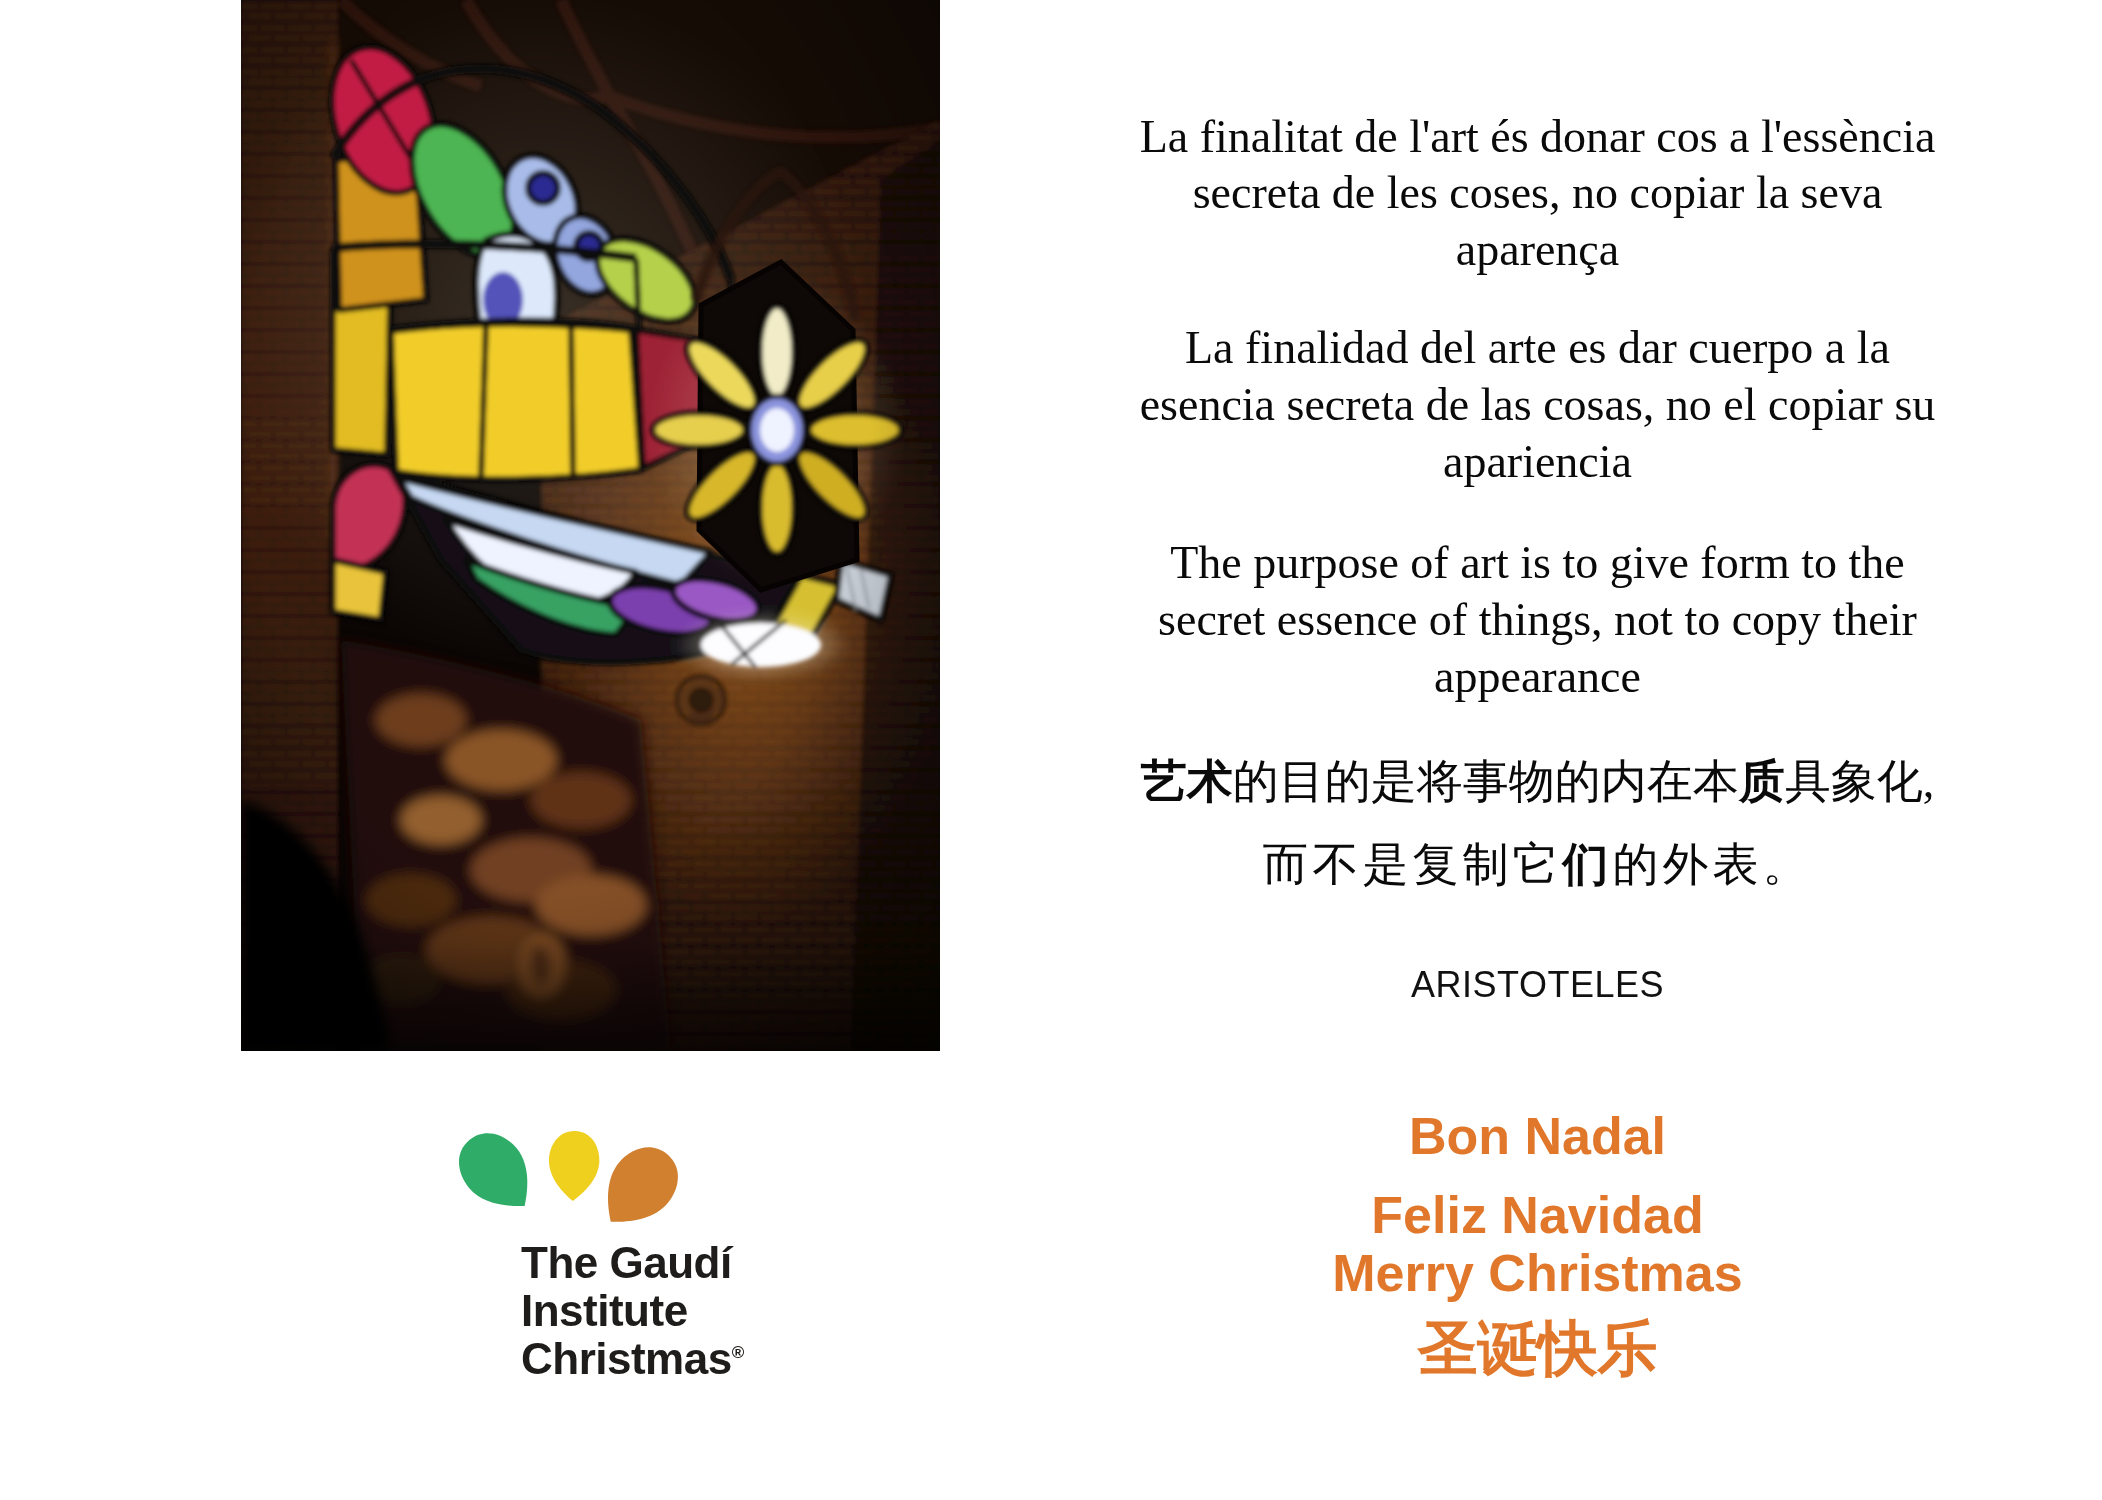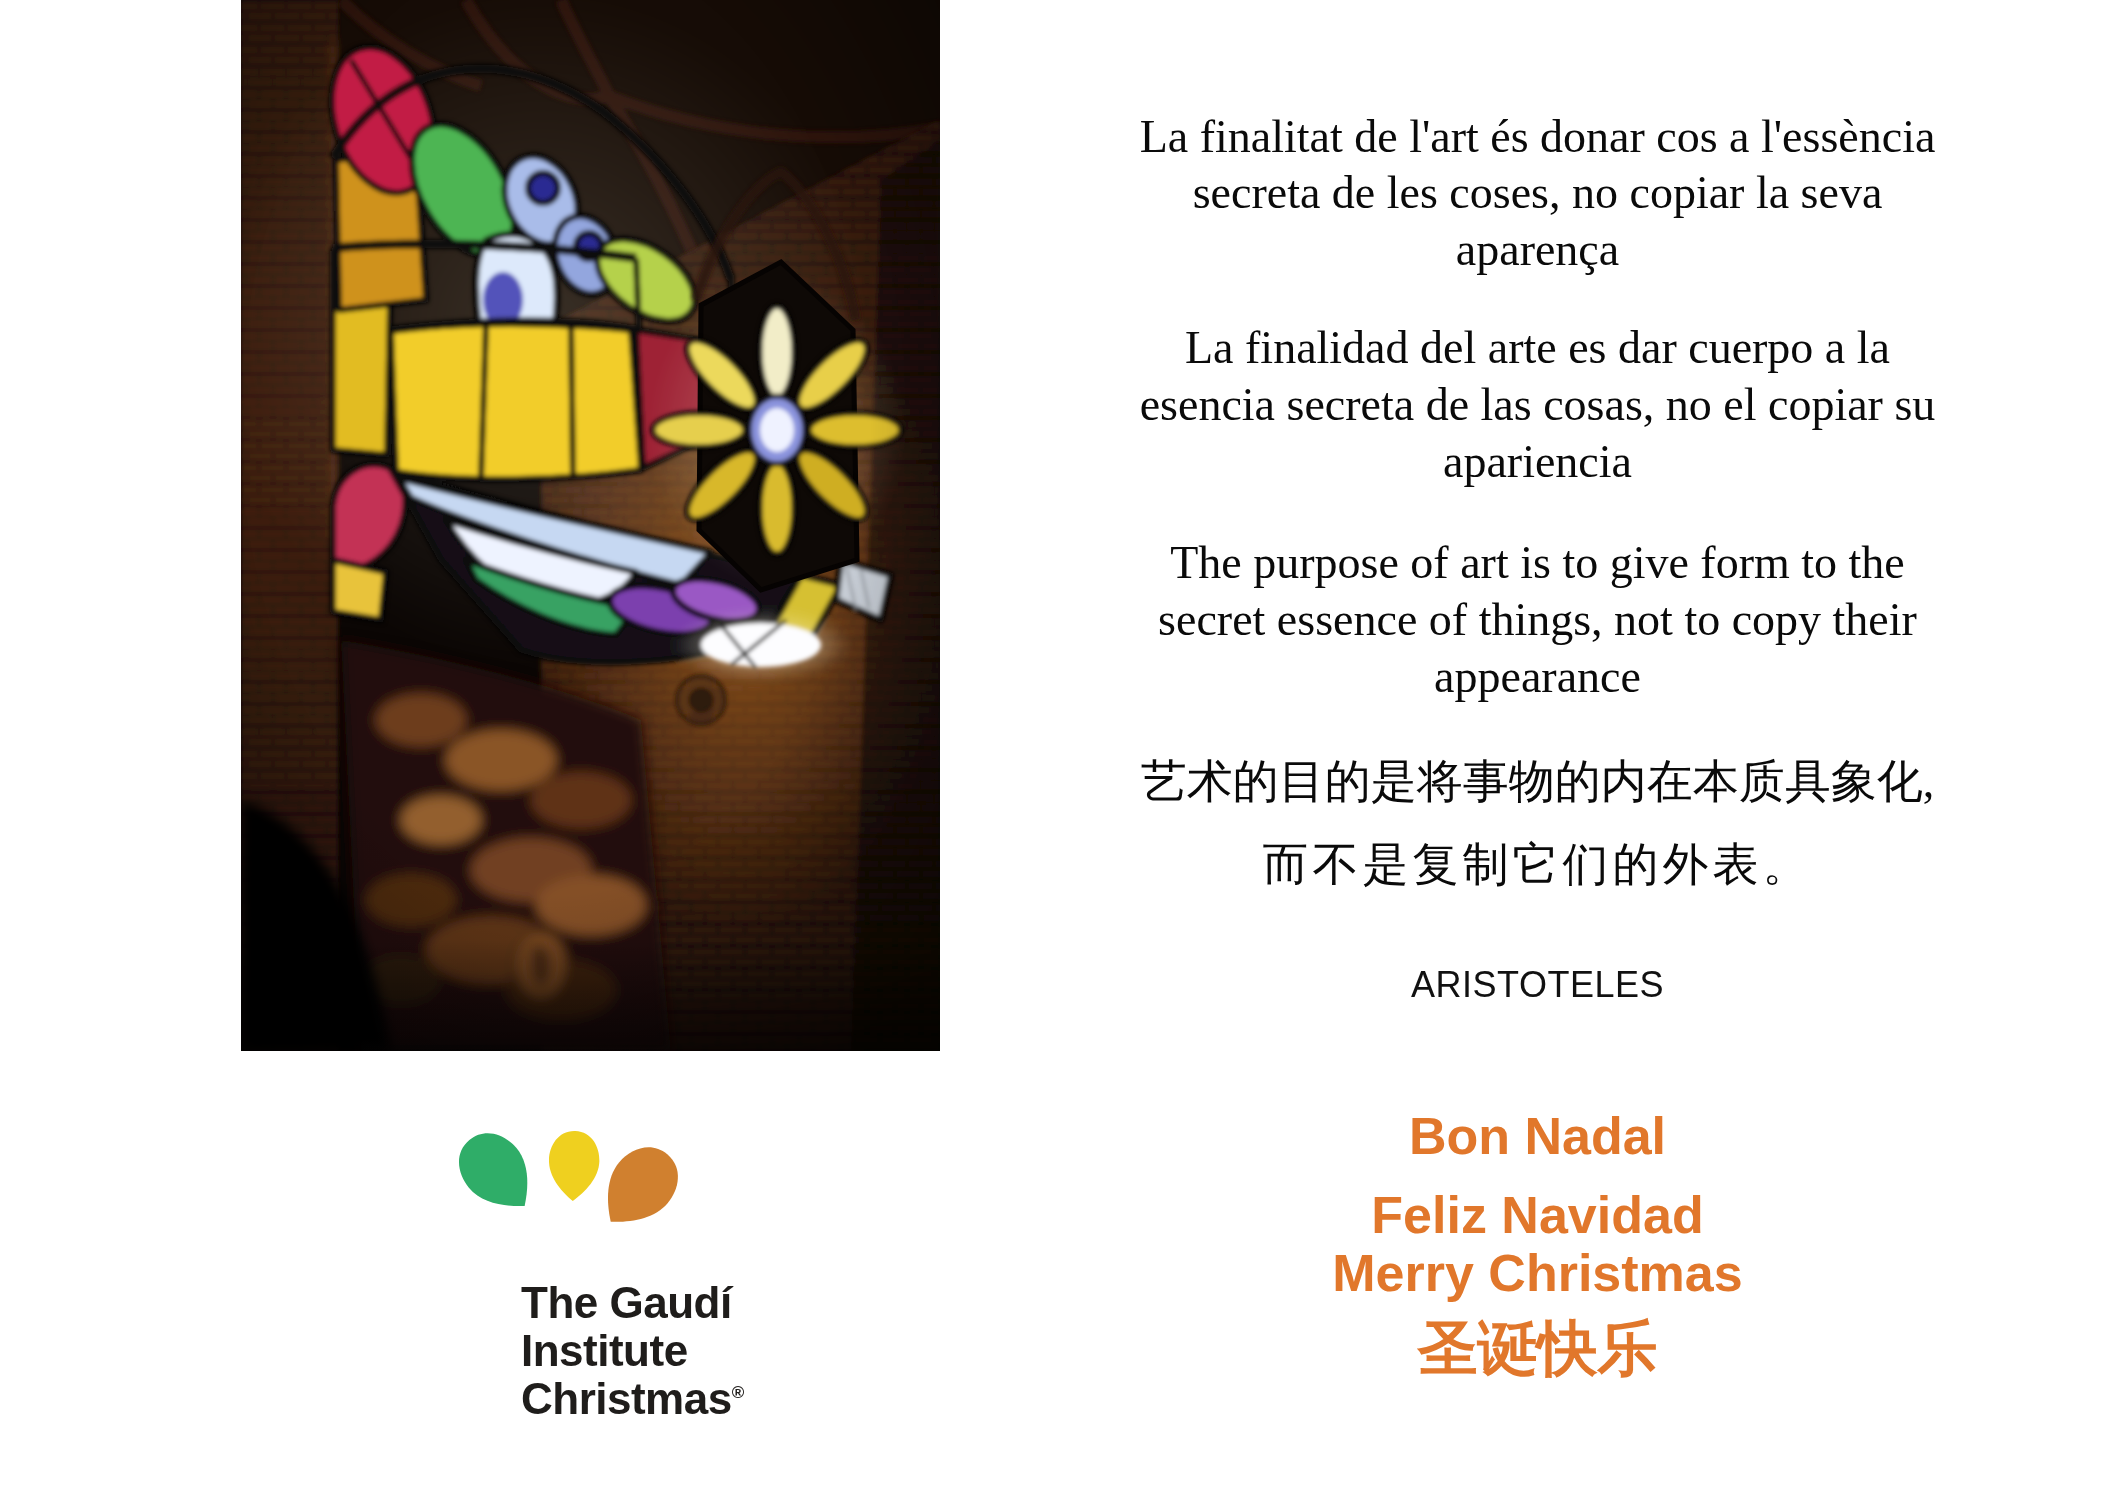--- a/index.html
+++ b/index.html
@@ -4,28 +4,28 @@
 <style>
   html,body{margin:0;padding:0;background:#fff;}
   .canvas{position:relative;width:2102px;height:1500px;background:#ffffff;overflow:hidden;
           font-family:"Liberation Sans","DejaVu Sans",sans-serif;}
   
   .photo{position:absolute;left:241px;top:0;width:699px;height:1051px;margin:0;}
   .photo svg{display:block;width:100%;height:100%;}
   
   .logo-petals{position:absolute;left:435px;top:1105px;width:270px;height:140px;}
   .wordmark{position:absolute;left:521px;top:1239px;color:var(--logo-text,#1f1d1b);
-            font-weight:700;font-size:44px;line-height:48px;letter-spacing:-0.5px;margin-top:40px;}
+            font-weight:700;font-size:44px;line-height:48px;letter-spacing:-0.5px;}
   .wordmark sup{font-size:17px;font-weight:700;vertical-align:super;line-height:0;}
   
   .quote-col{position:absolute;left:970px;top:0;width:1135px;height:1500px;}
   .line{position:absolute;left:0;right:0;text-align:center;white-space:nowrap;}
   .q{font-family:"Liberation Serif","DejaVu Serif",serif;font-size:46px;line-height:56px;color:#0a0a0a;}
   .cjk{font-family:"Liberation Serif","DejaVu Serif",serif;font-size:46px;line-height:56px;color:#0a0a0a;}
-  .cjk .cjk-bold{font-family:"DejaVu Sans","Liberation Sans",sans-serif;font-weight:400;}
+  .cjk .cjk-bold{font-family:"DejaVu Sans","Liberation Sans",sans-serif;font-weight:700;}
   .cjk2{letter-spacing:4px;}
   .attrib{font-size:36px;line-height:44px;letter-spacing:0.5px;color:#111;}
   .greet{font-weight:700;font-size:52px;line-height:58px;color:var(--accent,#e1772b);}
   .greet-cjk{font-weight:700;font-size:60px;line-height:66px;color:var(--accent,#e1772b);
              font-family:"Liberation Serif","DejaVu Serif",serif;}
 </style>
 </head>
 <body>
 
 <div class="canvas">

